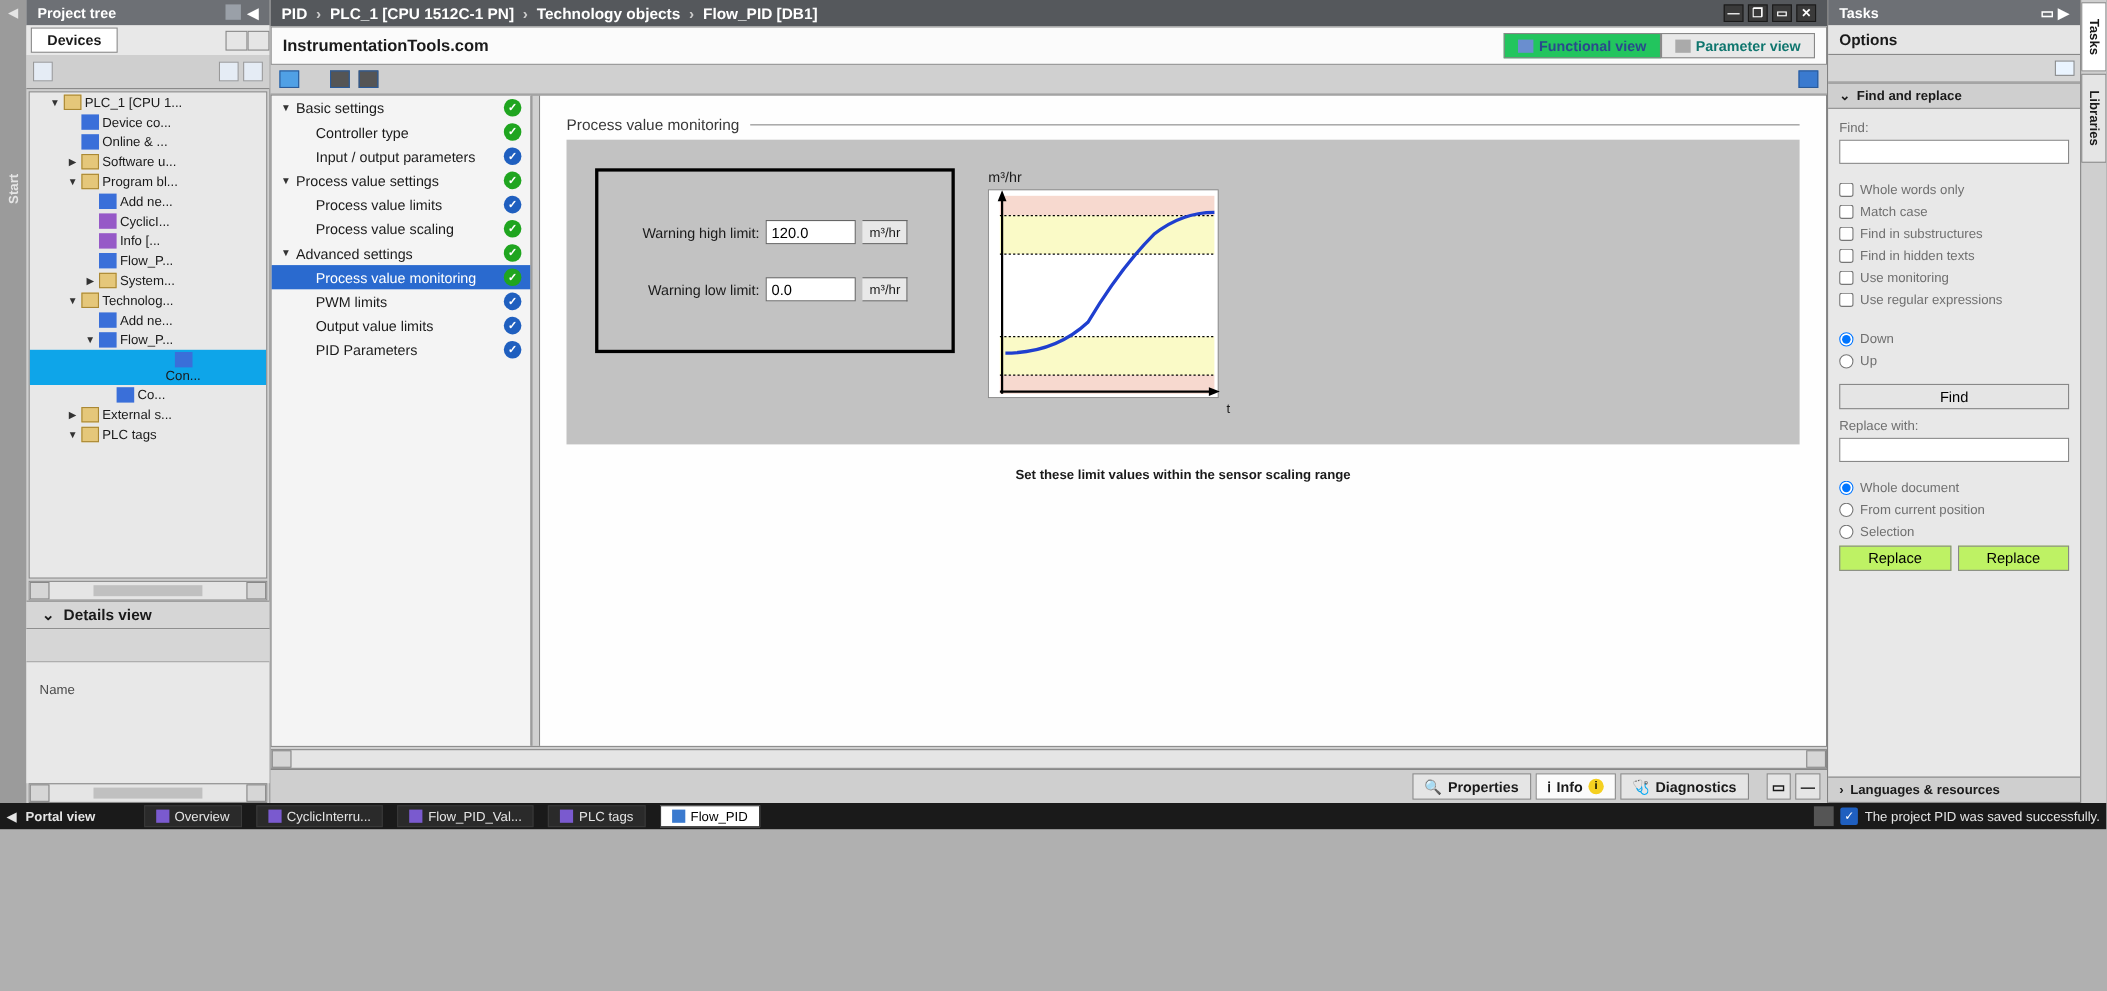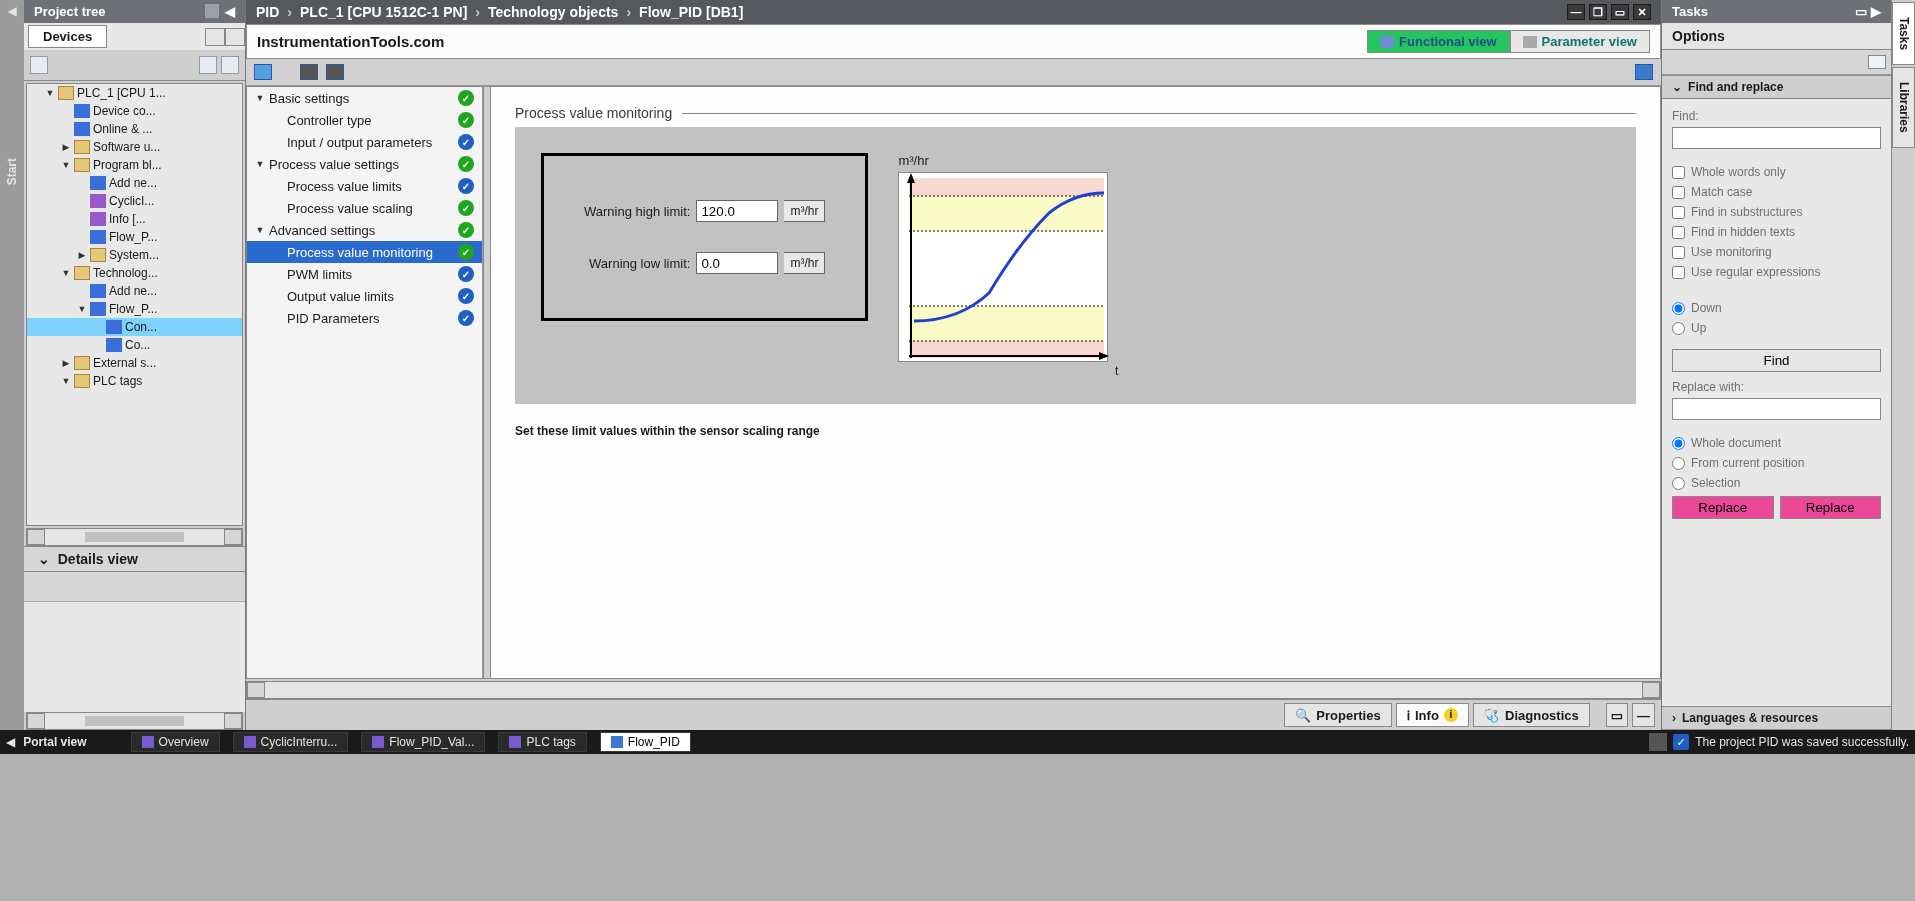--- a/index.html
+++ b/index.html
@@ -20,21 +20,21 @@
 .devices-tab .tab { background: #fff; border: 1px solid #888; padding: 3px 14px; font-weight: bold; font-size: 13px; margin: 2px 4px; }
 .devices-tab .arrows { margin-left: auto; display: flex; }
 .devices-tab .arrow-btn { width: 20px; height: 18px; border: 1px solid #888; background: #e5e5e5; }
 
 .toolbar-small { background: #cfcfcf; padding: 6px 6px; border-bottom: 1px solid #8a8a8a; display: flex; justify-content: space-between; }
 .toolbar-small .icon { width: 18px; height: 18px; background: #e5ecf5; border: 1px solid #999; }
 .toolbar-small .icons-right { display: flex; gap: 4px; }
 
 .tree { background: #e8e8e8; flex: 1; overflow: hidden; font-size: 12px; border: 1px solid #888; margin: 2px; }
 .tree-row { display: flex; align-items: center; padding: 2px 2px; white-space: nowrap; }
-.tree-row.sel { background: #7dd3fc; }
+.tree-row.sel { background: #0ea5e9; flex-direction: column; }
 .tri { width: 10px; text-align: center; color: #333; font-size: 9px; }
 .tree-icon { width: 16px; height: 14px; margin: 0 3px; display: inline-flex; align-items: center; justify-content: center; }
 .indent-0 { padding-left: 18px; }
 .indent-1 { padding-left: 34px; }
 .indent-2 { padding-left: 50px; }
 .indent-3 { padding-left: 66px; }
 .folder { background: #e5c77a; border: 1px solid #aa8833; }
 .blue-ic { background: #3a6fd9; }
 .purple-ic { background: #9659c7; }
 
@@ -79,36 +79,36 @@
 .section-title .line { flex: 1; border-top: 1px solid #888; margin-left: 10px; }
 .gray-panel { background: #c2c2c2; padding: 26px; display: flex; gap: 30px; align-items: flex-start; }
 .input-box-wrap { border: 3px solid #000; padding: 44px 40px; display: flex; flex-direction: column; gap: 30px; }
 .input-row { display: flex; align-items: center; gap: 6px; justify-content: flex-end; }
 .input-row label { font-size: 13px; }
 .input-row input { border: 1px solid #666; width: 82px; height: 22px; padding: 0 4px; background: #fff; }
 .input-row .unit { border: 1px solid #666; border-left: none; height: 22px; padding: 0 6px; background: #e8e8e8; display: inline-flex; align-items: center; }
 .chart-box { width: 220px; }
 .chart-unit { font-size: 13px; margin-bottom: 4px; }
 .chart { border: 1px solid #888; width: 210px; height: 190px; background: #fff; position: relative; }
-.hint { text-align: left; font-weight: bold; margin-top: 20px; }
+.hint { text-align: center; font-weight: bold; margin-top: 20px; }
 
 
 .panel-right { width: 230px; background: #cfcfcf; border-left: 1px solid #7a7a7a; display: flex; flex-direction: column; }
 .tasks-hdr { background: #6d7075; color: #fff; font-weight: bold; padding: 4px 10px; font-size: 13px; display: flex; justify-content: space-between; }
 .opts { background: #e5e5e5; padding: 5px 10px; font-weight: bold; font-size: 14px; border-bottom: 1px solid #888; }
 .opt-toolbar { background: #d6d6d6; padding: 5px; display: flex; justify-content: flex-end; border-bottom: 1px solid #999; }
 .opt-toolbar .ic { width: 18px; height: 14px; border: 1px solid #888; background: #eaf4ff; }
 .collapse-hdr { background: #cfcfcf; padding: 4px 10px; font-weight: bold; border-top: 1px solid #888; border-bottom: 1px solid #888; display: flex; align-items: center; gap: 6px; }
 .find-body { background: #e8e8e8; padding: 10px; flex: 1; font-size: 12px; color: #6f6f6f; overflow-y: auto; }
 .find-body label { display: block; margin-bottom: 4px; }
 .find-body input[type=text] { width: 100%; border: 1px solid #888; height: 22px; margin-bottom: 10px; }
 .chk-row, .rad-row { display: flex; align-items: center; gap: 6px; margin: 6px 0; }
 .find-btn { width: 100%; border: 1px solid #888; background: #e5e5e5; padding: 3px; margin: 8px 0; }
 .btn-pair { display: flex; gap: 6px; }
-.btn-pair button { flex: 1; border: 1px solid #888; background: #ec4899; padding: 3px; }
+.btn-pair button { flex: 1; border: 1px solid #888; background: #bef264; padding: 3px; }
 
 
 .right-tabs { width: 24px; background: #cfcfcf; border-left: 1px solid #888; display: flex; flex-direction: column; }
 .right-tab { writing-mode: vertical-rl; padding: 14px 3px; border: 1px solid #888; background: #e5e5e5; font-weight: bold; margin-top: 2px; }
 
 
 .bottom-tabs { background: #cfcfcf; border-top: 1px solid #888; padding: 3px 6px; display: flex; justify-content: flex-end; gap: 4px; }
 .btab { border: 1px solid #888; background: #e5e5e5; padding: 2px 10px; font-weight: bold; display: flex; gap: 5px; align-items: center; font-size: 13px; }
 .btab.active { background: #fbfbfb; }
 .i-circ { width: 14px; height: 14px; border-radius: 50%; background: #f5d020; color: #000; font-size: 10px; text-align: center; line-height: 14px; font-weight: bold; }
@@ -245,20 +245,21 @@
         <div class="btn"></div>
         <div class="thumb"></div>
         <div class="btn"></div>
       </div>
     <div class="details-hdr">
         <span class="chev">⌄</span>
         <span>Details view</span>
       </div>
     <div class="details-body">
       <div style="height:30px;background:#d6d6d6;border-bottom:1px solid #aaa;"></div>
+      <div class="details-col">Name</div>
     </div>
     <div class="scroll-h">
         <div class="btn"></div>
         <div class="thumb"></div>
         <div class="btn"></div>
       </div>
   </div>
 
   <div class="panel-main">
     <div class="breadcrumb">

